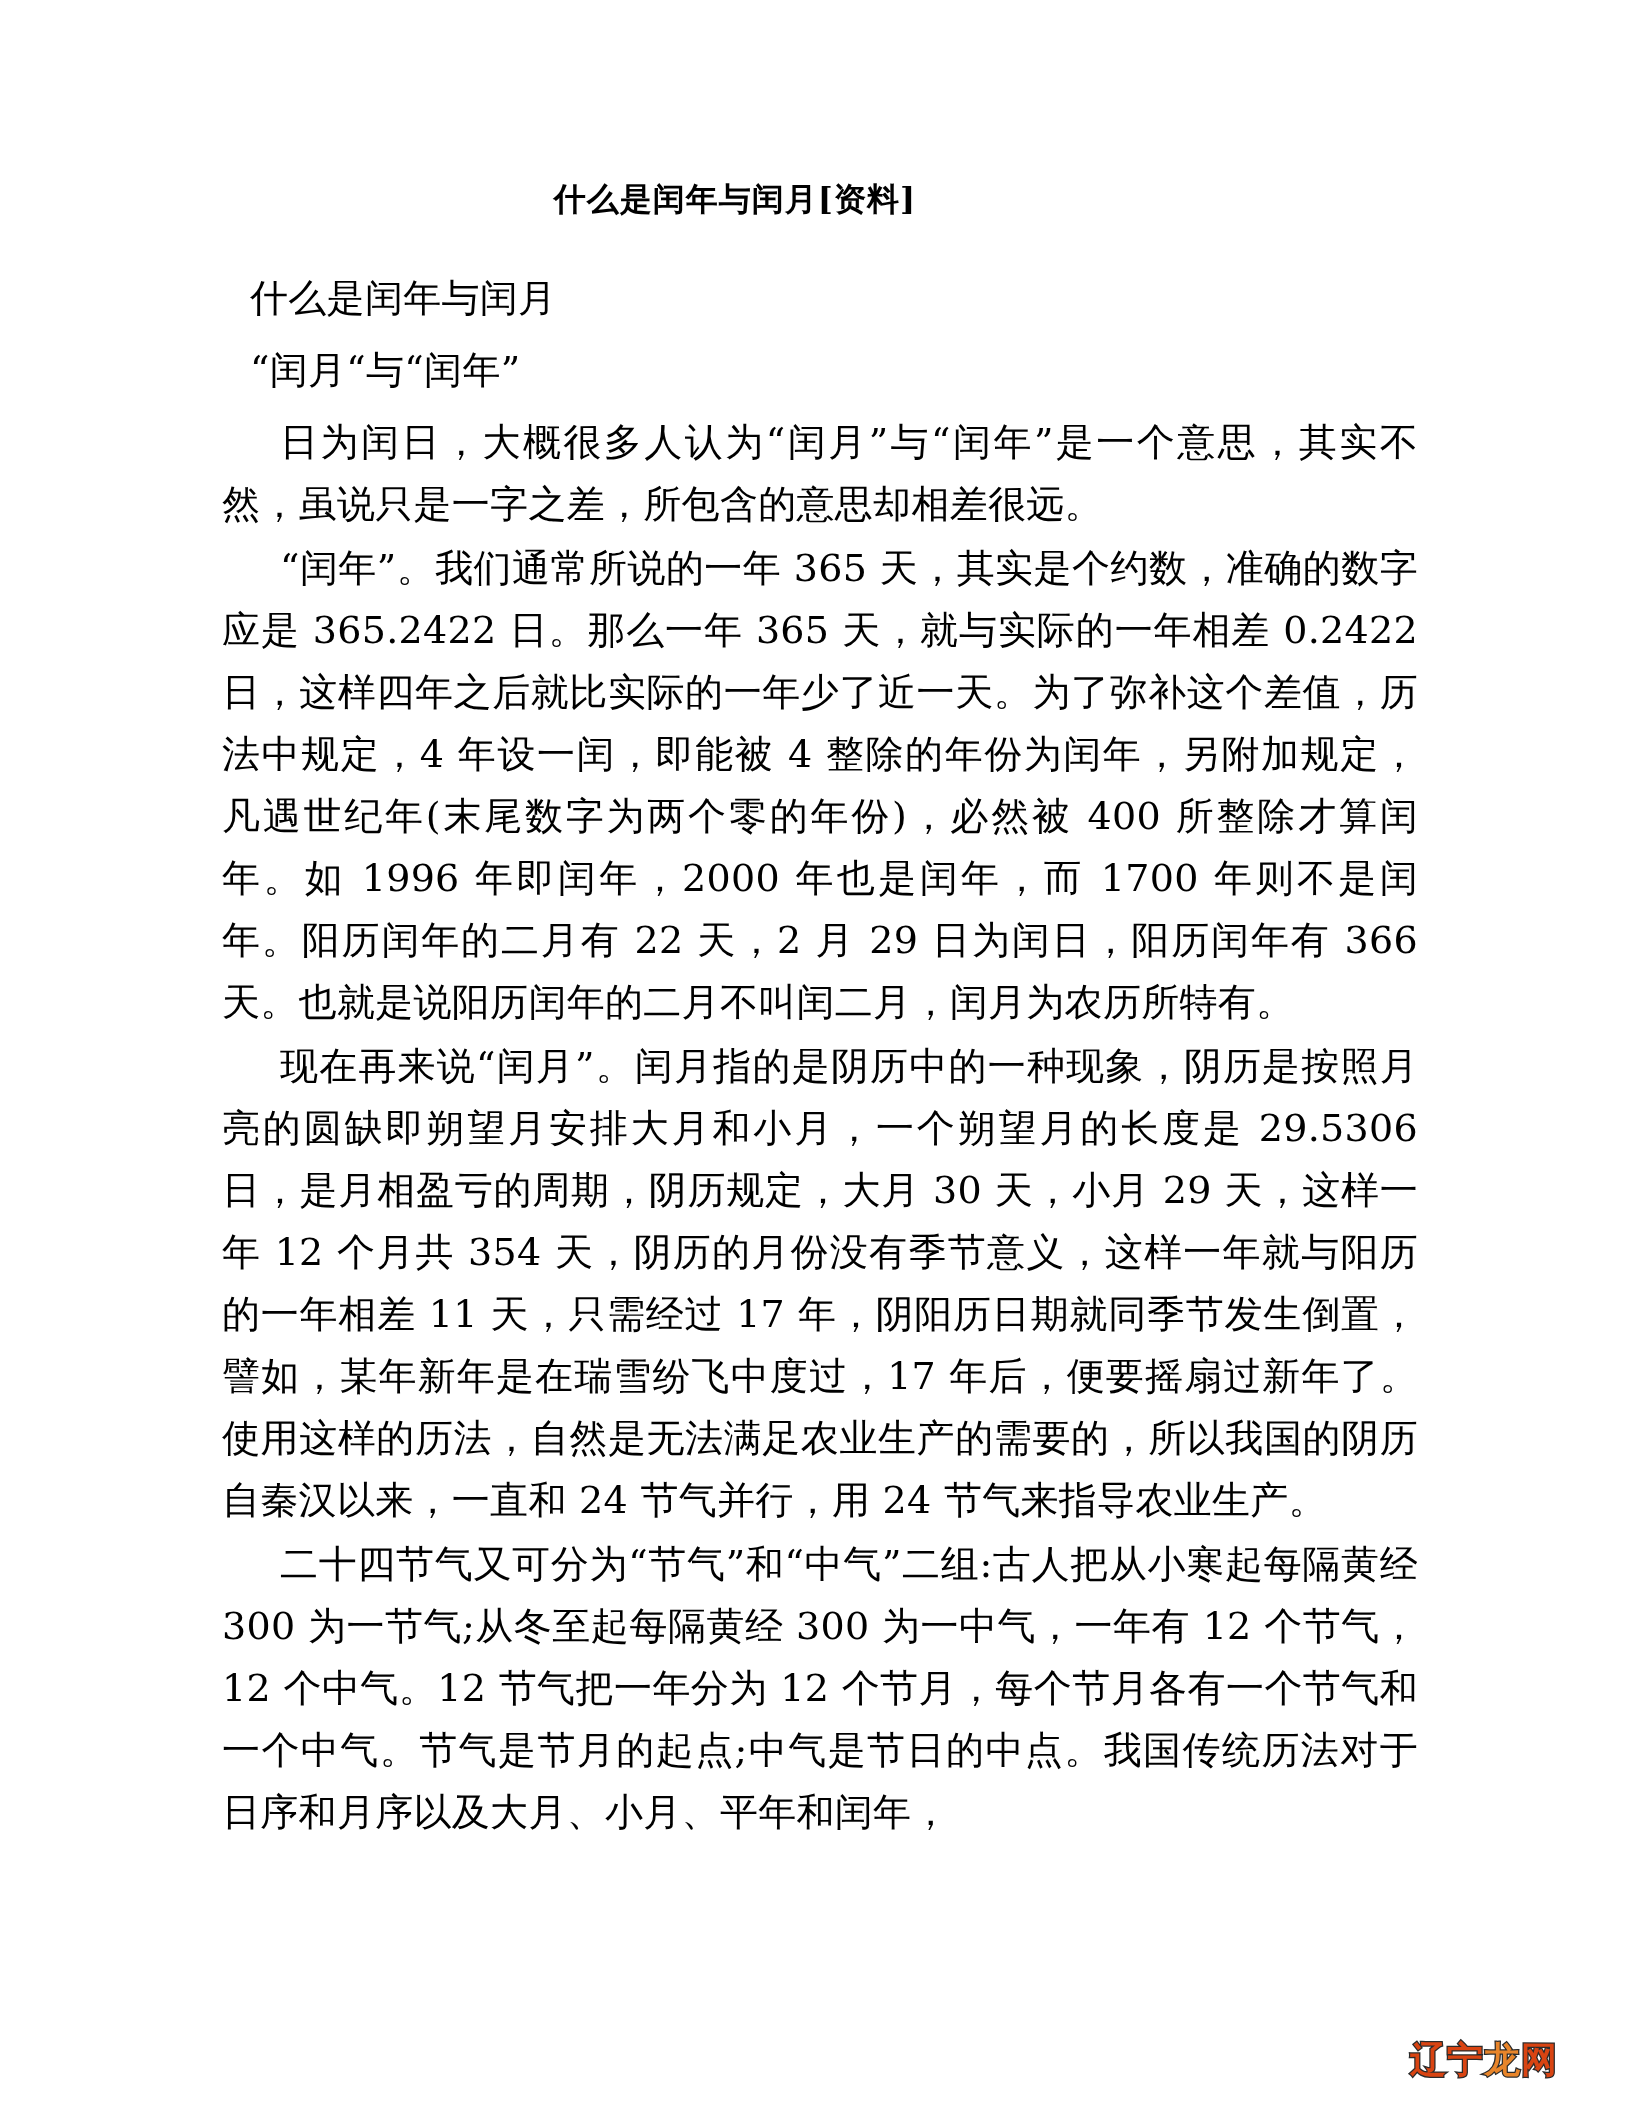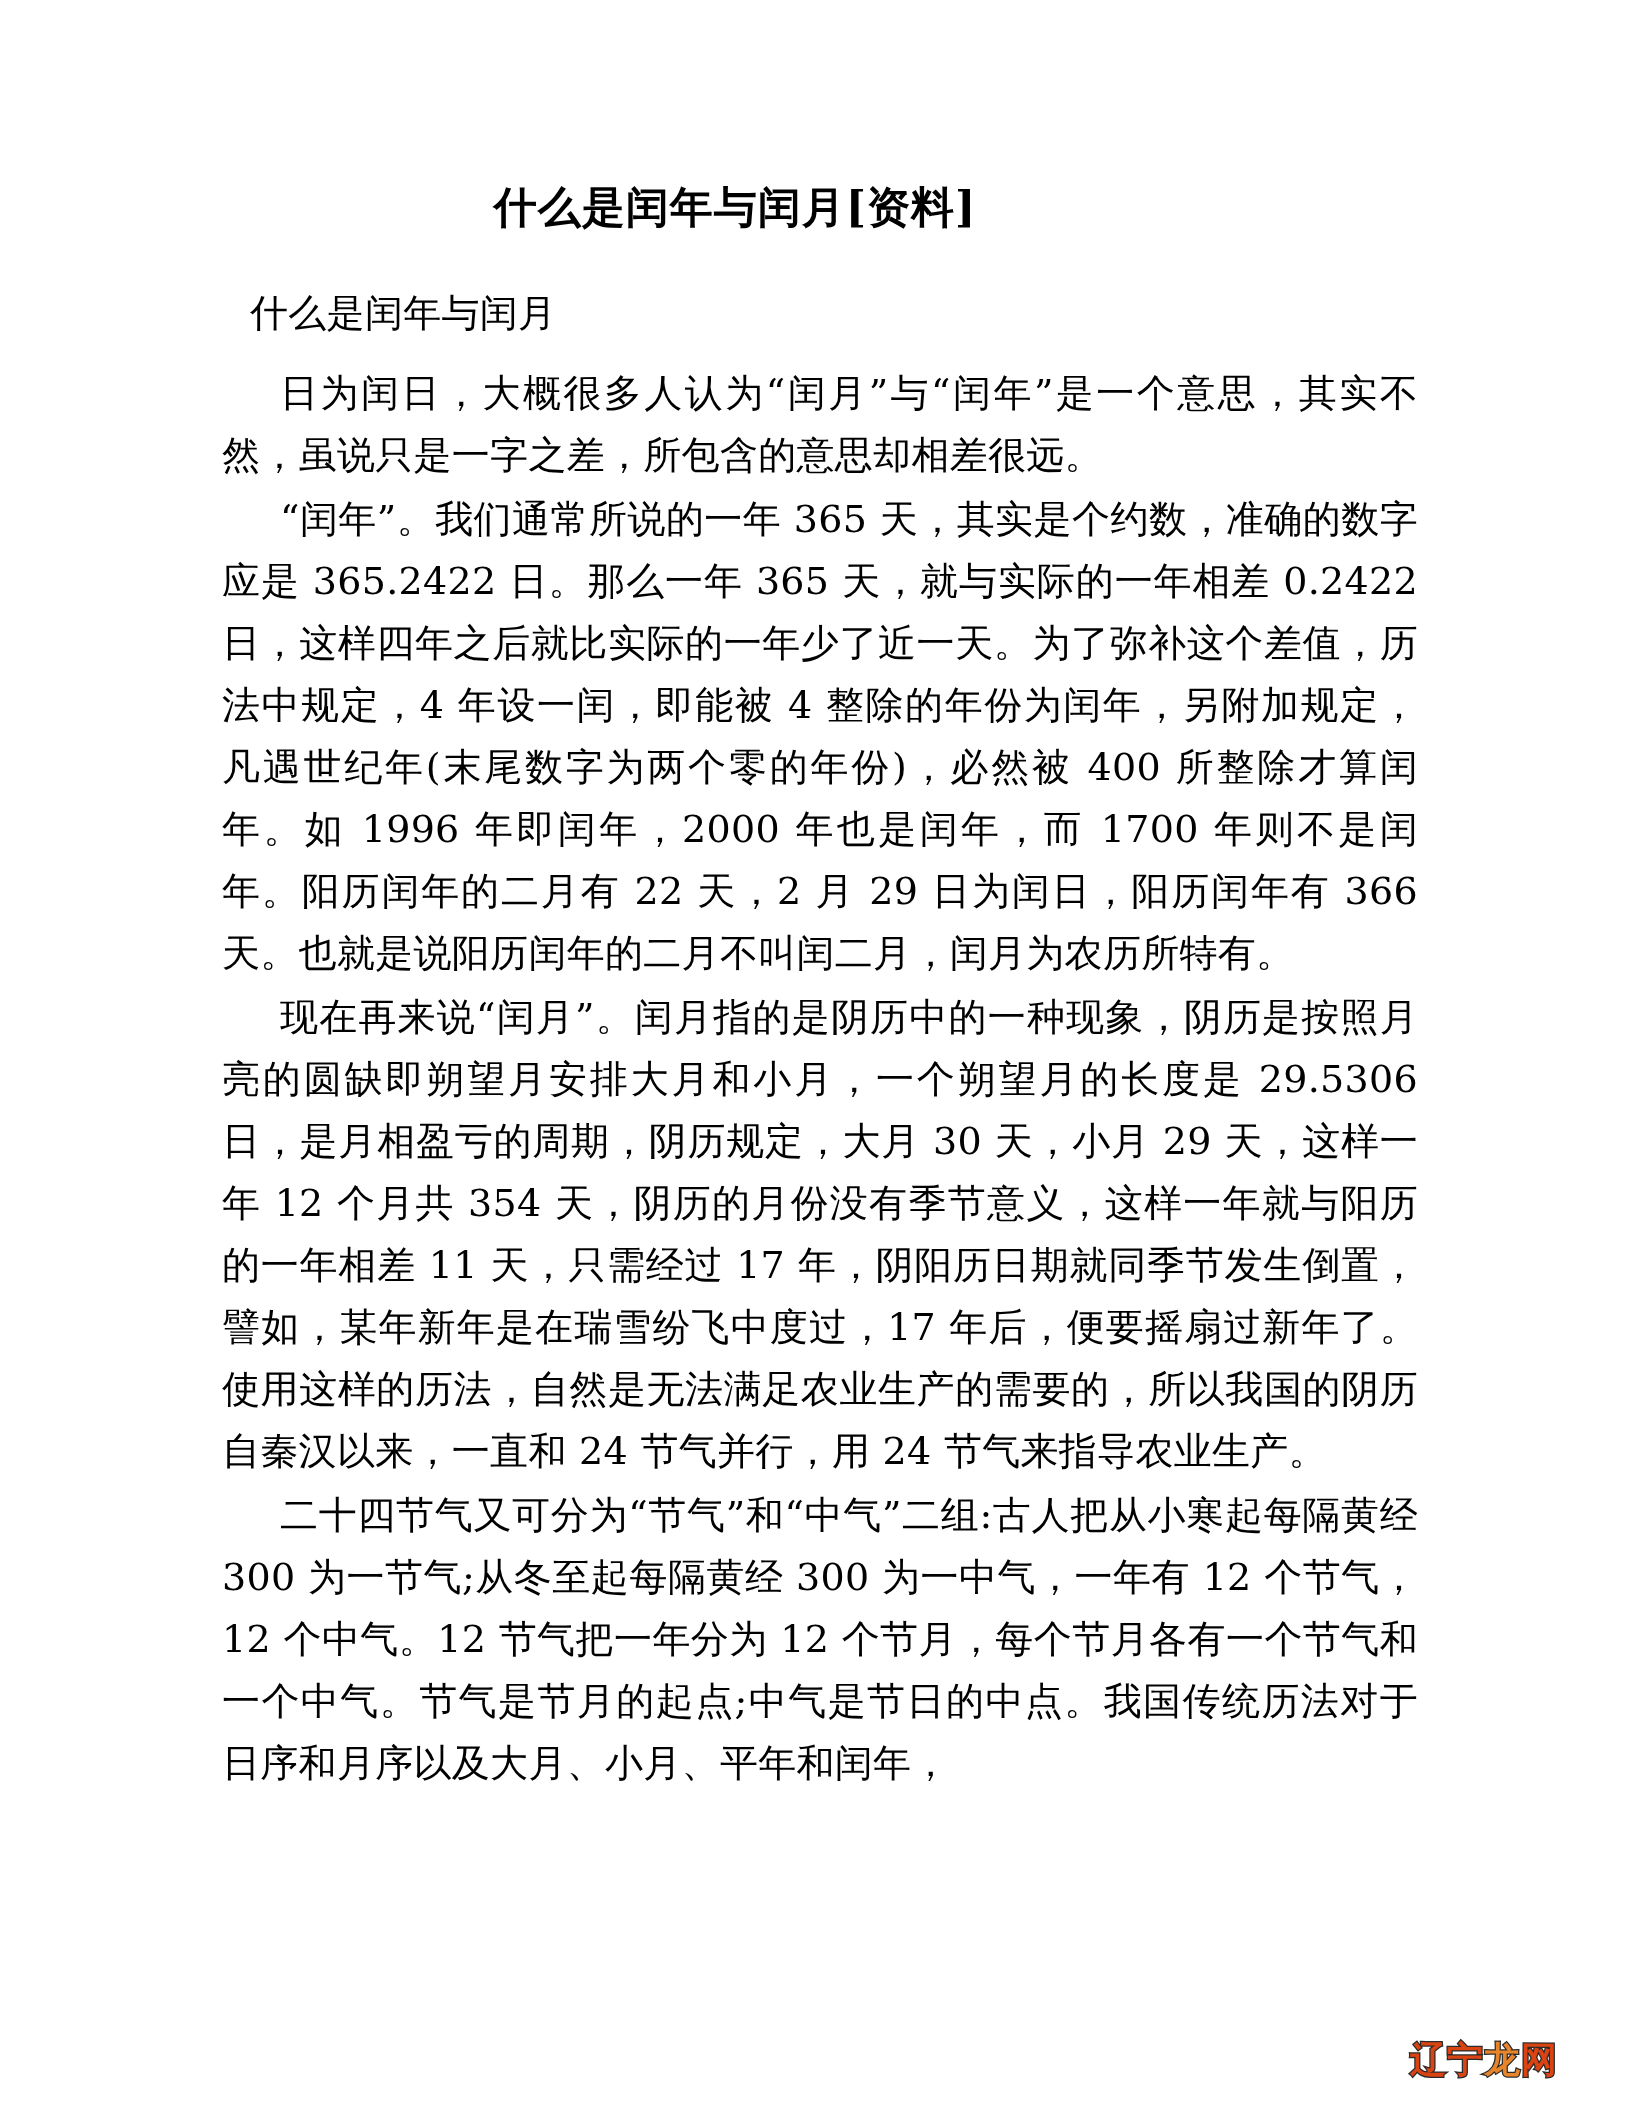--- a/index.html
+++ b/index.html
@@ -27,21 +27,21 @@
 
   .content {
     position: absolute;
     left: 222px;
     top: 178px;
     width: 1196px;
   }
 
   .doc-title {
     text-align: center;
-    font-size: 43px;
+    font-size: 32px;
     font-weight: bold;
     font-family: "DejaVu Serif", "Liberation Serif", serif;
     letter-spacing: 1px;
     margin: 0 0 46px 0;
     line-height: 1.35;
     padding-right: 170px;
   }
 
   .para {
     font-size: 38px;
@@ -92,20 +92,21 @@
 <div class="page">
 
   <div class="content">
 
     <h1 class="doc-title">什么是闰年与闰月[资料]</h1>
 
     <p class="para indent-1">什么是闰年与闰月</p>
 
     <div class="spacer-sm"></div>
 
+    <p class="para indent-1">“闰月“与“闰年”</p>
 
     <div class="spacer-sm"></div>
 
     <p class="para indent-2">日为闰日，大概很多人认为“闰月”与“闰年”是一个意思，其实不然，虽说只是一字之差，所包含的意思却相差很远。</p>
 
     <p class="para indent-2">“闰年”。我们通常所说的一年 365 天，其实是个约数，准确的数字应是 365.2422 日。那么一年 365 天，就与实际的一年相差 0.2422 日，这样四年之后就比实际的一年少了近一天。为了弥补这个差值，历法中规定，4 年设一闰，即能被 4 整除的年份为闰年，另附加规定，凡遇世纪年(末尾数字为两个零的年份)，必然被 400 所整除才算闰年。如 1996 年即闰年，2000 年也是闰年，而 1700 年则不是闰年。阳历闰年的二月有 22 天，2 月 29 日为闰日，阳历闰年有 366 天。也就是说阳历闰年的二月不叫闰二月，闰月为农历所特有。</p>
 
     <p class="para indent-2">现在再来说“闰月”。闰月指的是阴历中的一种现象，阴历是按照月亮的圆缺即朔望月安排大月和小月，一个朔望月的长度是 29.5306 日，是月相盈亏的周期，阴历规定，大月 30 天，小月 29 天，这样一年 12 个月共 354 天，阴历的月份没有季节意义，这样一年就与阳历的一年相差 11 天，只需经过 17 年，阴阳历日期就同季节发生倒置，譬如，某年新年是在瑞雪纷飞中度过，17 年后，便要摇扇过新年了。使用这样的历法，自然是无法满足农业生产的需要的，所以我国的阴历自秦汉以来，一直和 24 节气并行，用 24 节气来指导农业生产。</p>
 
     <p class="para indent-2">二十四节气又可分为“节气”和“中气”二组:古人把从小寒起每隔黄经 300 为一节气;从冬至起每隔黄经 300 为一中气，一年有 12 个节气，12 个中气。12 节气把一年分为 12 个节月，每个节月各有一个节气和一个中气。节气是节月的起点;中气是节日的中点。我国传统历法对于日序和月序以及大月、小月、平年和闰年，</p>

